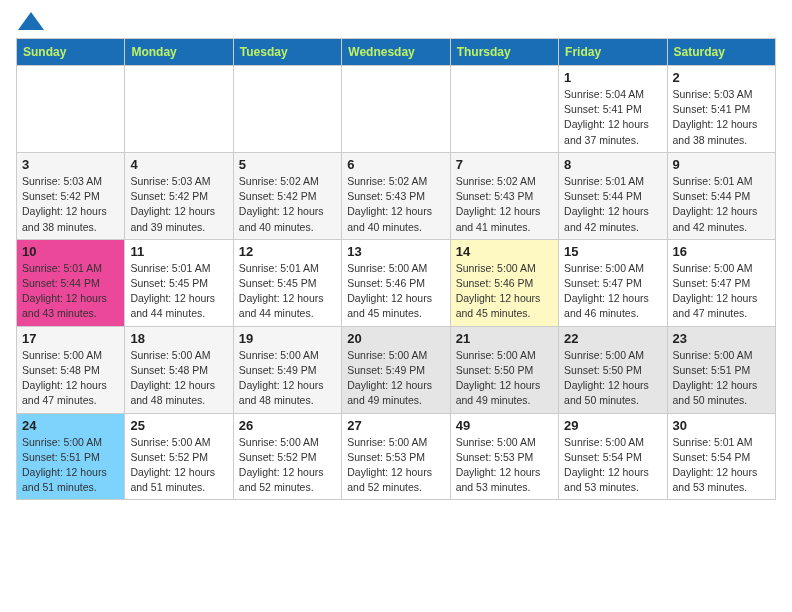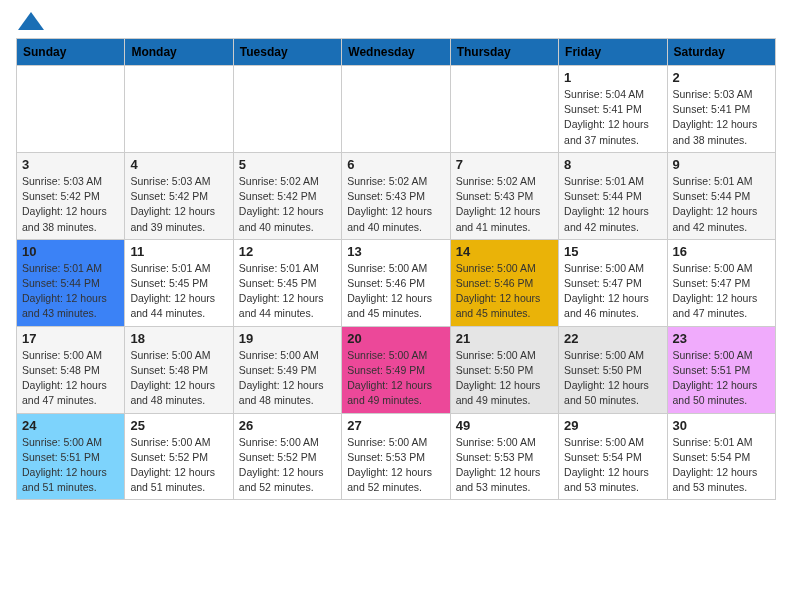--- a/index.html
+++ b/index.html
@@ -28,21 +28,21 @@
       font-size: 16px;
       color: #555;
     }
     .calendar {
       width: 100%;
       border-collapse: collapse;
       font-size: 11px;
     }
     .calendar th {
       background-color: #1a6eb5;
-      color: #000000;
+      color: #bef264;
       text-align: left;
       padding: 6px 6px;
       font-size: 12px;
       font-weight: bold;
       border: 1px solid #ccc;
     }
     .calendar td {
       border: 1px solid #ccc;
       vertical-align: top;
       padding: 4px 5px;
@@ -173,21 +173,21 @@
         </td>
         <td style="background: rgb(245, 245, 245);">
           <span class="day-number">9</span>
           <div class="day-info" style="white-space: pre-line;">Sunrise: 5:01 AM
 Sunset: 5:44 PM
 Daylight: 12 hours
 and 42 minutes.</div>
         </td>
       </tr>
       <tr>
-        <td style="background: #3b82f6; margin-left: 40px;">
+        <td style="background: #ec4899; margin-left: 40px;">
           <span class="day-number">10</span>
           <div class="day-info" style="white-space: pre-line;">Sunrise: 5:01 AM
 Sunset: 5:44 PM
 Daylight: 12 hours
 and 43 minutes.</div>
         </td>
         <td style="background: rgb(255, 255, 255);">
           <span class="day-number">11</span>
           <div class="day-info" style="white-space: pre-line;">Sunrise: 5:01 AM
 Sunset: 5:45 PM
@@ -201,21 +201,21 @@
 Daylight: 12 hours
 and 44 minutes.</div>
         </td>
         <td style="background: rgb(255, 255, 255);">
           <span class="day-number">13</span>
           <div class="day-info" style="white-space: pre-line;">Sunrise: 5:00 AM
 Sunset: 5:46 PM
 Daylight: 12 hours
 and 45 minutes.</div>
         </td>
-        <td style="background: #eab308;">
+        <td style="background: #fef9c3;">
           <span class="day-number">14</span>
           <div class="day-info" style="white-space: pre-line;">Sunrise: 5:00 AM
 Sunset: 5:46 PM
 Daylight: 12 hours
 and 45 minutes.</div>
         </td>
         <td style="background: rgb(255, 255, 255);">
           <span class="day-number">15</span>
           <div class="day-info" style="white-space: pre-line;">Sunrise: 5:00 AM
 Sunset: 5:47 PM
@@ -245,42 +245,42 @@
 Daylight: 12 hours
 and 48 minutes.</div>
         </td>
         <td style="background: rgb(245, 245, 245); margin-top: 22px;">
           <span class="day-number">19</span>
           <div class="day-info" style="white-space: pre-line;">Sunrise: 5:00 AM
 Sunset: 5:49 PM
 Daylight: 12 hours
 and 48 minutes.</div>
         </td>
-        <td style="background: #ec4899;">
+        <td style="background: #e5e5e5;">
           <span class="day-number">20</span>
           <div class="day-info" style="white-space: pre-line;">Sunrise: 5:00 AM
 Sunset: 5:49 PM
 Daylight: 12 hours
 and 49 minutes.</div>
         </td>
         <td style="background: #e5e5e5;">
           <span class="day-number">21</span>
           <div class="day-info" style="white-space: pre-line;">Sunrise: 5:00 AM
 Sunset: 5:50 PM
 Daylight: 12 hours
 and 49 minutes.</div>
         </td>
         <td style="background: #e5e5e5;">
           <span class="day-number">22</span>
           <div class="day-info" style="white-space: pre-line;">Sunrise: 5:00 AM
 Sunset: 5:50 PM
 Daylight: 12 hours
 and 50 minutes.</div>
         </td>
-        <td style="background: #f0abfc;">
+        <td style="background: #e5e5e5;">
           <span class="day-number">23</span>
           <div class="day-info" style="white-space: pre-line;">Sunrise: 5:00 AM
 Sunset: 5:51 PM
 Daylight: 12 hours
 and 50 minutes.</div>
         </td>
       </tr>
       <tr>
         <td style="background: #7dd3fc;">
           <span class="day-number">24</span>

